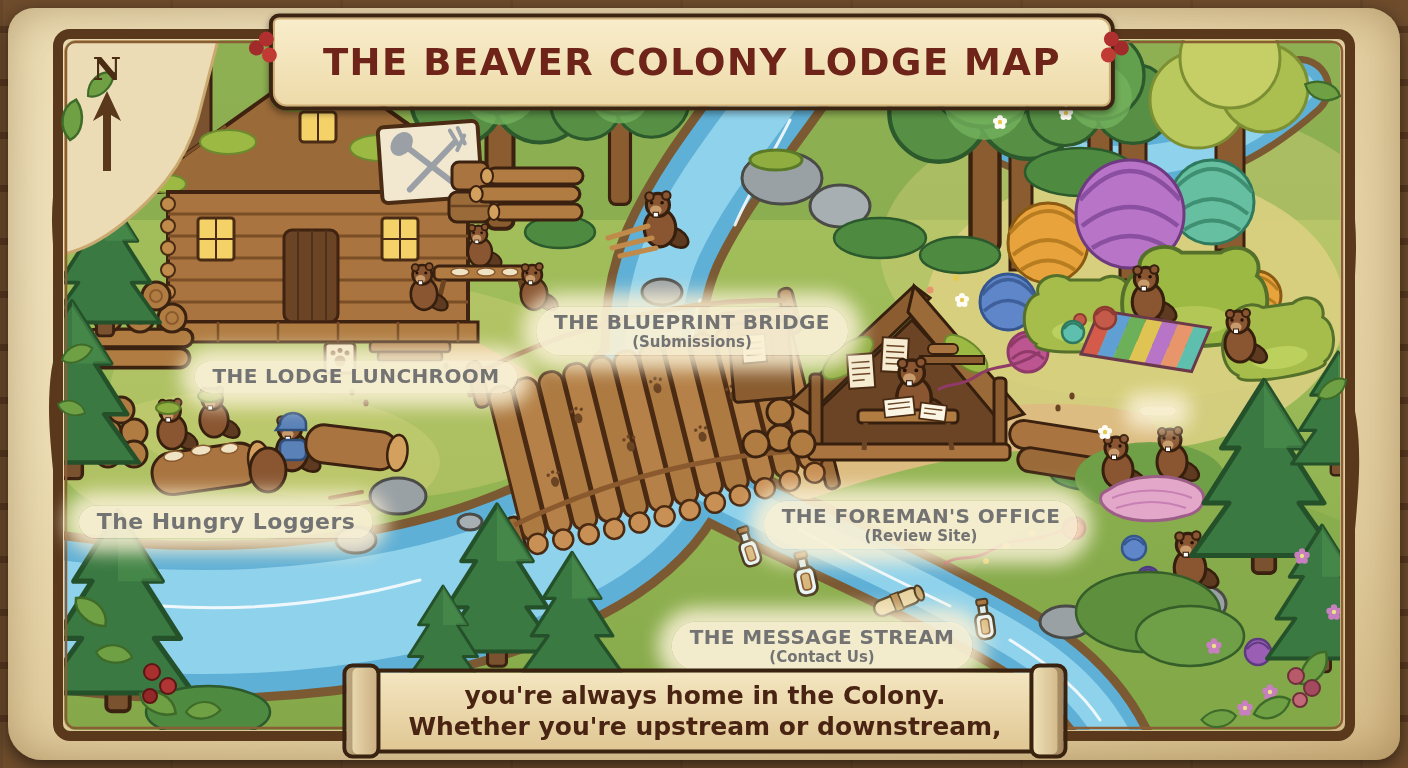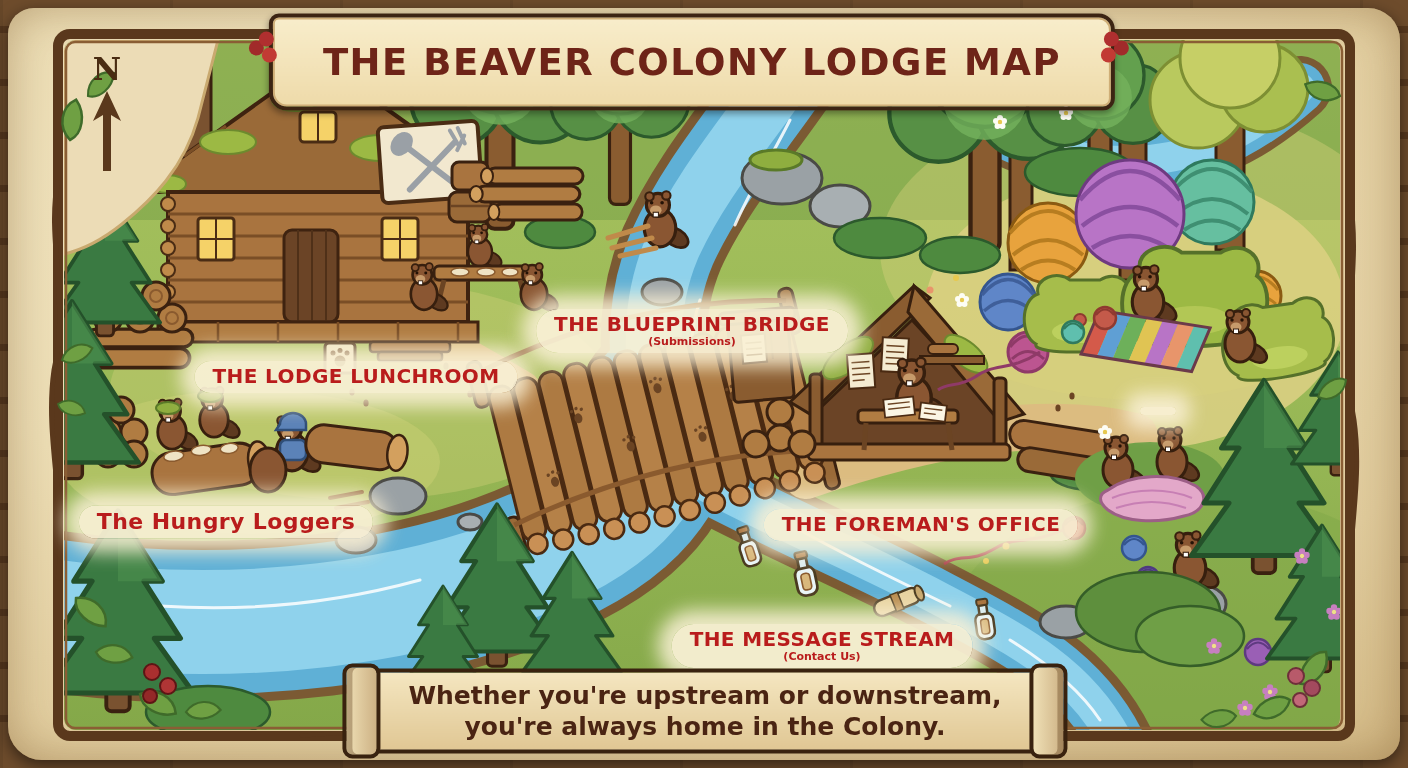--- a/index.html
+++ b/index.html
@@ -20,23 +20,23 @@
     padding:7px 34px;box-shadow:0 3px 6px rgba(0,0,0,.35), inset 0 0 0 2px #cfae77;z-index:5;}
   .banner h1{margin:16px;font-size:37px;font-weight:bold;color:#6e2418;
     letter-spacing:1.5px;white-space:nowrap;}
   .banner::before,.banner::after{content:"";position:absolute;width:15px;height:15px;
     border-radius:50%;background:#b02f2f;box-shadow:-10px 9px 0 #a12a2a, 3px 16px 0 #c23a34;}
   .banner::before{left:-14px;top:14px}
   .banner::after{right:-8px;top:14px;box-shadow:10px 9px 0 #a12a2a,-3px 16px 0 #c23a34;}
   
   .loc{position:absolute;transform:translate(-50%,-50%);text-align:center;
     background:rgba(249,240,213,.94);border-radius:999px;padding:3px 18px 5px;
-    box-shadow:0 0 18px 14px rgba(249,240,213,.88);color:#b91c1c;white-space:nowrap;z-index:4;cursor:pointer;}
+    box-shadow:0 0 18px 14px rgba(249,240,213,.88);color:#737373;white-space:nowrap;z-index:4;cursor:pointer;}
   .loc-name{font-size:20px;font-weight:bold;letter-spacing:.4px;}
-  .loc-sub{font-size:11px;font-weight:bold;margin-top:-1px;}
+  .loc-sub{font-size:15px;font-weight:bold;margin-top:-1px;}
   .loc-sub:empty{display:none;}
   
   .scroll{position:absolute;left:705px;top:711px;transform:translate(-50%,-50%);
     background:linear-gradient(#f4e6c0,#e0c794);border:4px solid #39220f;
     border-radius:10px 14px 8px 12px;padding:8px 44px;text-align:center;
     color:#4a2413;font-weight:bold;font-size:25px;line-height:1.22;z-index:5;white-space:nowrap;}
   .scroll::before,.scroll::after{content:"";position:absolute;top:-9px;bottom:-9px;width:30px;
     background:linear-gradient(90deg,#efe0b6,#cdb184);border:4px solid #39220f;border-radius:10px;}
   .scroll::before{left:-22px;box-shadow:inset 6px 0 0 rgba(90,55,20,.35);}
   .scroll::after{right:-22px;box-shadow:inset -6px 0 0 rgba(90,55,20,.35);}
@@ -670,23 +670,24 @@
 <div class="loc" style="left:226px;top:522px">
   <div class="loc-name" style="font-size:22px">The Hungry Loggers</div>
 
 </div>
 
 <div class="loc" style="left:1158px;top:411px">
 </div>
 
 <div class="loc" style="left:921px;top:525px">
   <div class="loc-name">THE FOREMAN'S OFFICE</div>
+  <div class="loc-sub">(Review Site)</div>
 </div>
 
 <div class="loc" style="left:822px;top:646px">
   <div class="loc-name">THE MESSAGE STREAM</div>
   <div class="loc-sub">(Contact Us)</div>
 </div>
 
 <div class="scroll">
+  <div>you're always home in the Colony.</div>
   <div>Whether you're upstream or downstream,</div>
-  <div>you're always home in the Colony.</div>
 </div>
 
 </body></html>

